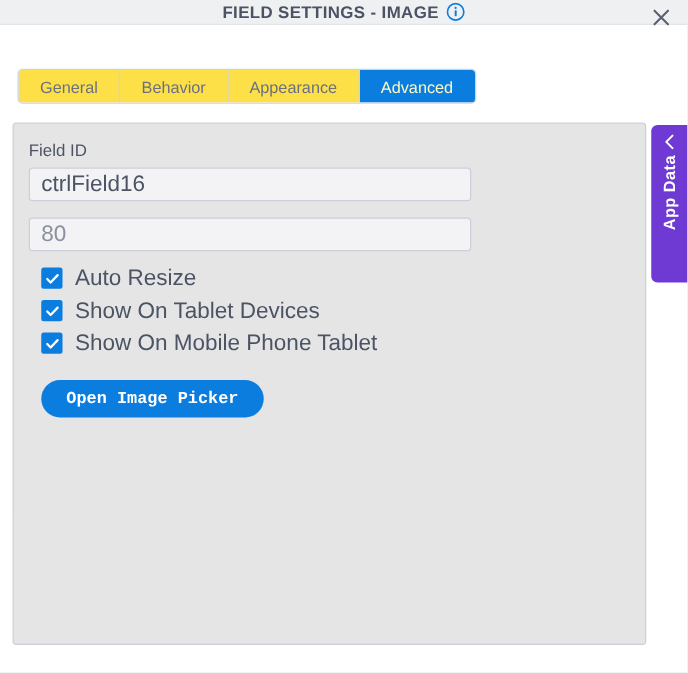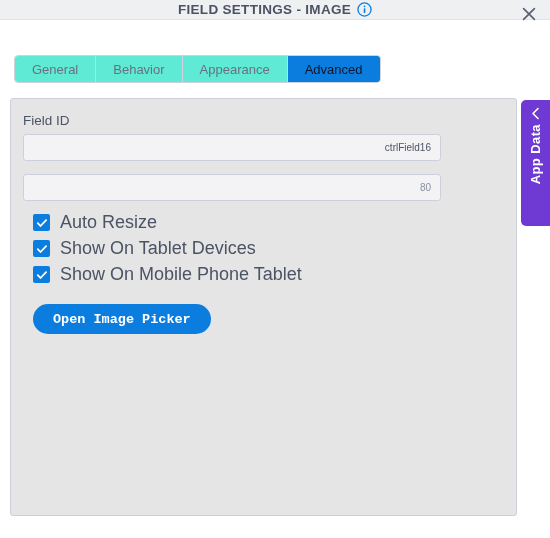--- a/index.html
+++ b/index.html
@@ -73,31 +73,31 @@
     box-sizing: border-box;
     background: #ffffff;
   }
   .tab {
     display: flex;
     align-items: center;
     justify-content: center;
     padding: 0 17px;
     font-size: 13px;
     color: #6a7082;
-    background: #5eead4;
+    background: #fde047;
     border-right: 1px solid #ced2dc;
     cursor: pointer;
     white-space: nowrap;
     box-sizing: border-box;
     height: 100%;
   }
   .tab:last-child { border-right: none; }
   .tab.active {
     background: #0b7ddf;
-    color: #0f172a;
+    color: #fef9c3;
   }
 
   
   .content-panel {
     position: absolute;
     left: 10px;
     top: 98px;
     width: 507px;
     height: 418px;
     border: 1px solid #ccd0da;
@@ -106,34 +106,33 @@
     box-sizing: border-box;
     padding: 14px 12px 0 12px;
   }
   .field-label {
     font-size: 13.5px;
     color: #4b5364;
     margin-bottom: 5px;
     line-height: 16px;
   }
   .text-input {
-    width: 418px;
+    width: 354px;
     height: 27px;
     box-sizing: border-box;
     border: 1px solid #ccd0da;
     border-radius: 3px;
     background: #f3f3f5;
     padding: 0 9px;
-    font-size: 10px;
+    font-size: 18px;
     color: #4b5364;
     font-family: "Liberation Sans", sans-serif;
     outline: none;
     display: block;
     margin-bottom: 13px;
-    text-align: right;
   }
   .text-input::placeholder { color: #8b90a0; }
 
   
   .check-row {
     display: flex;
     align-items: center;
     margin-bottom: 9px;
     margin-left: 10px;
     cursor: pointer;

